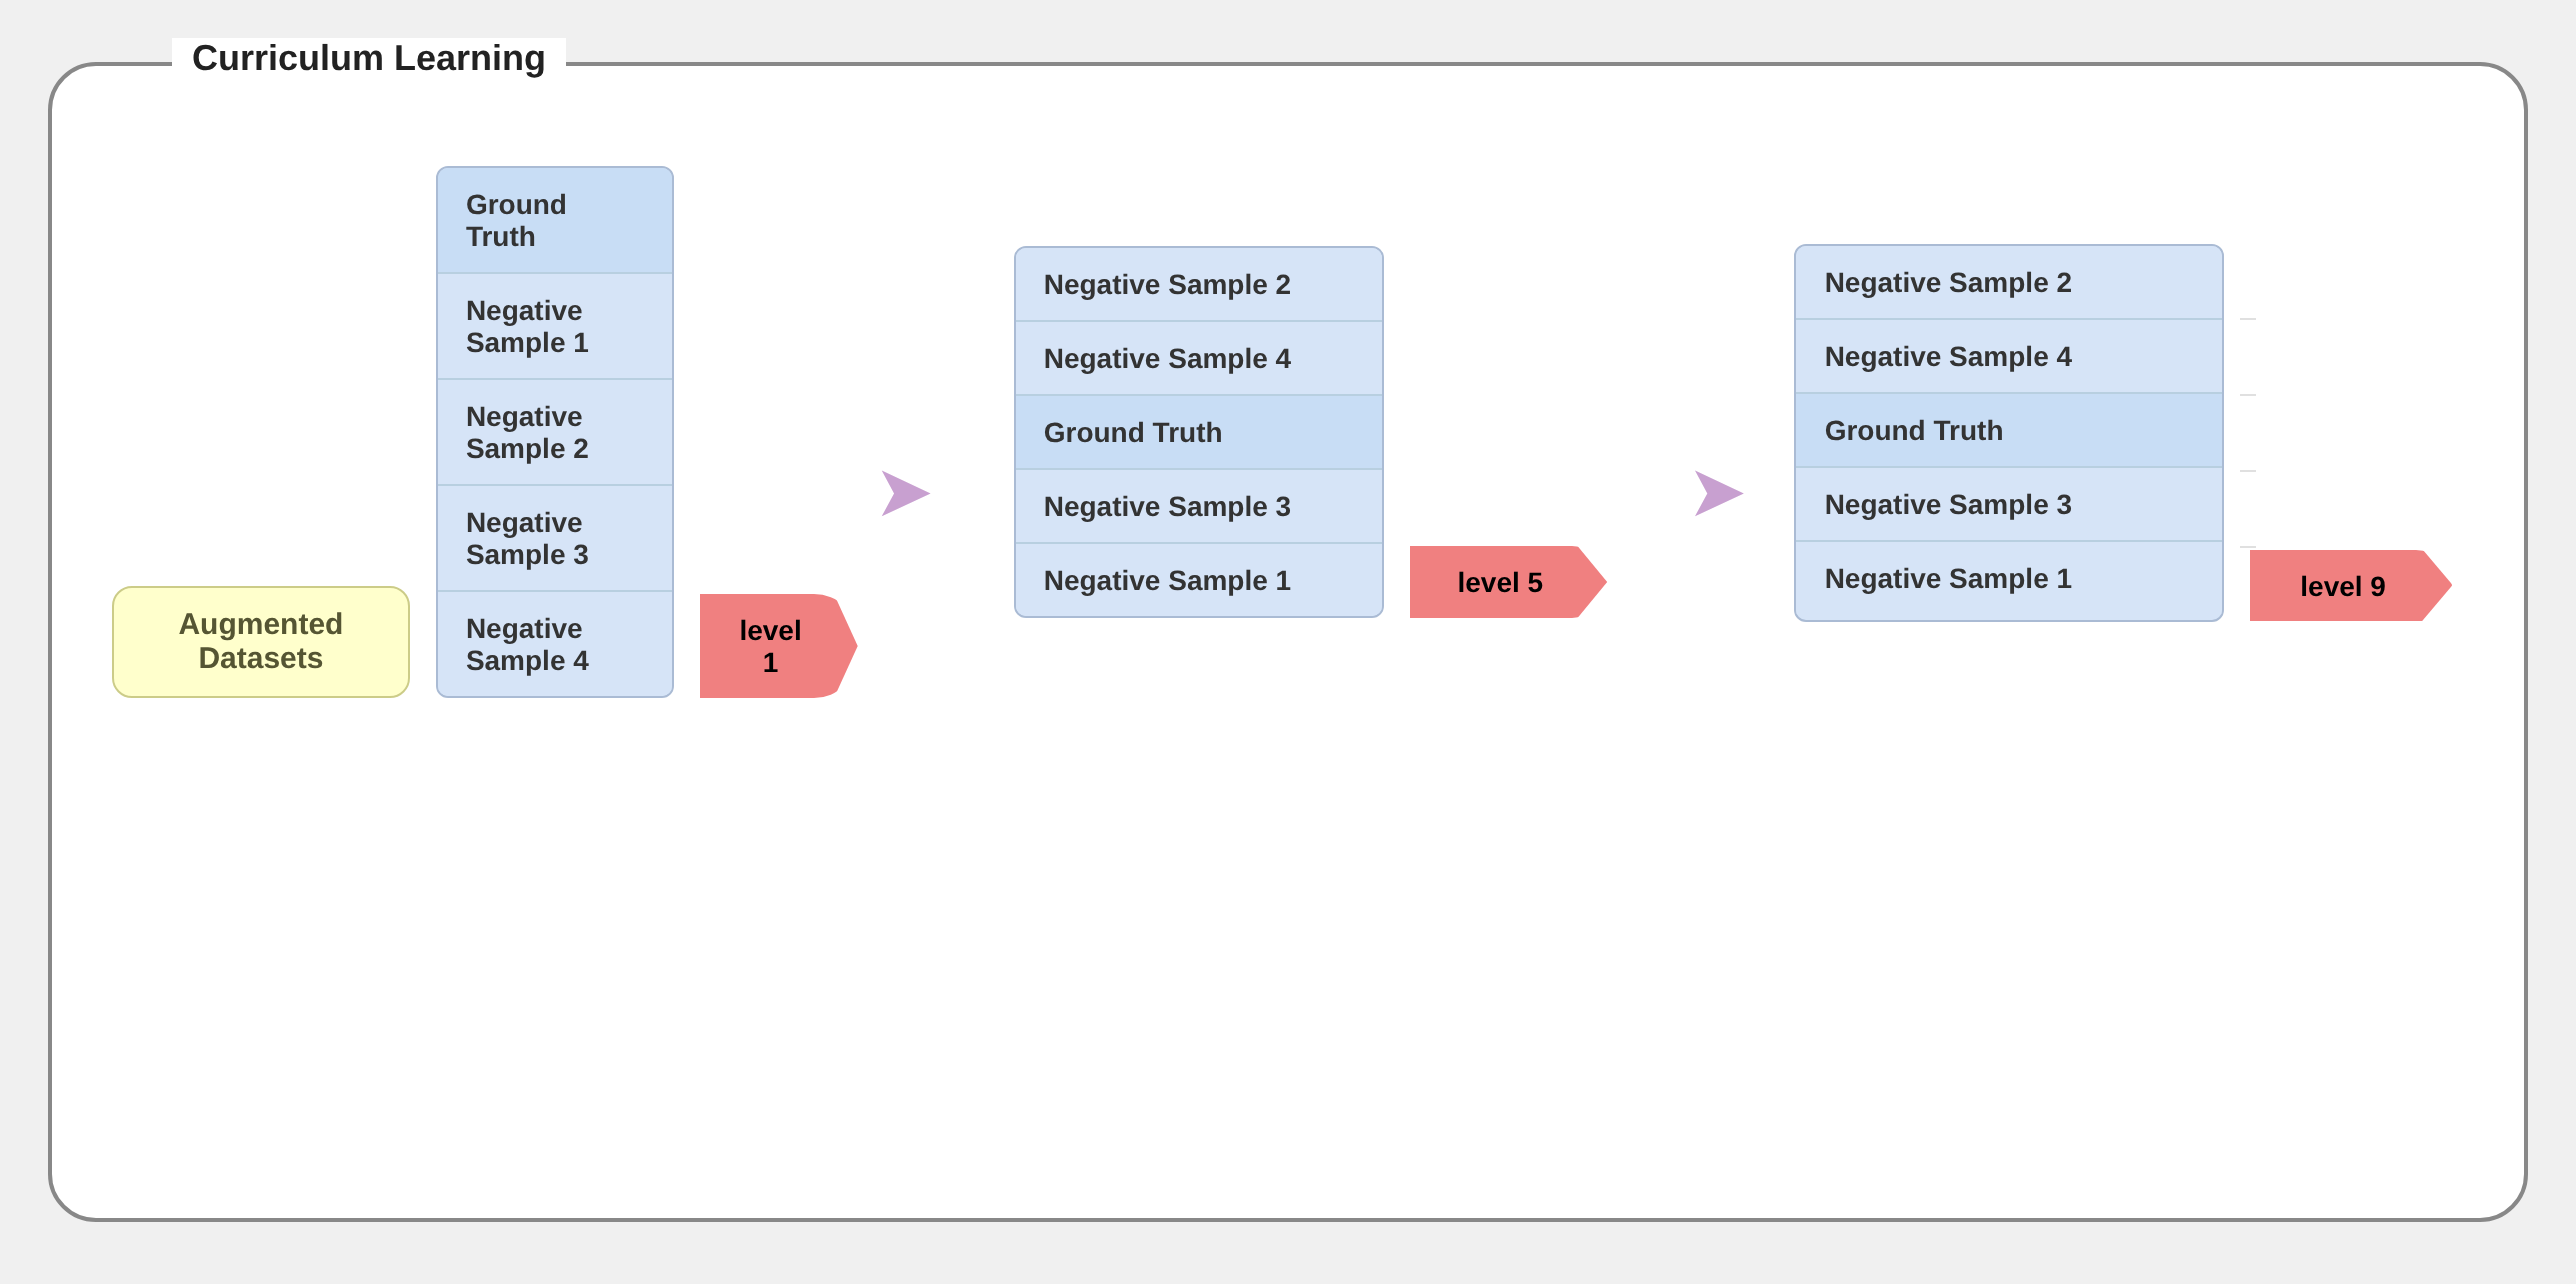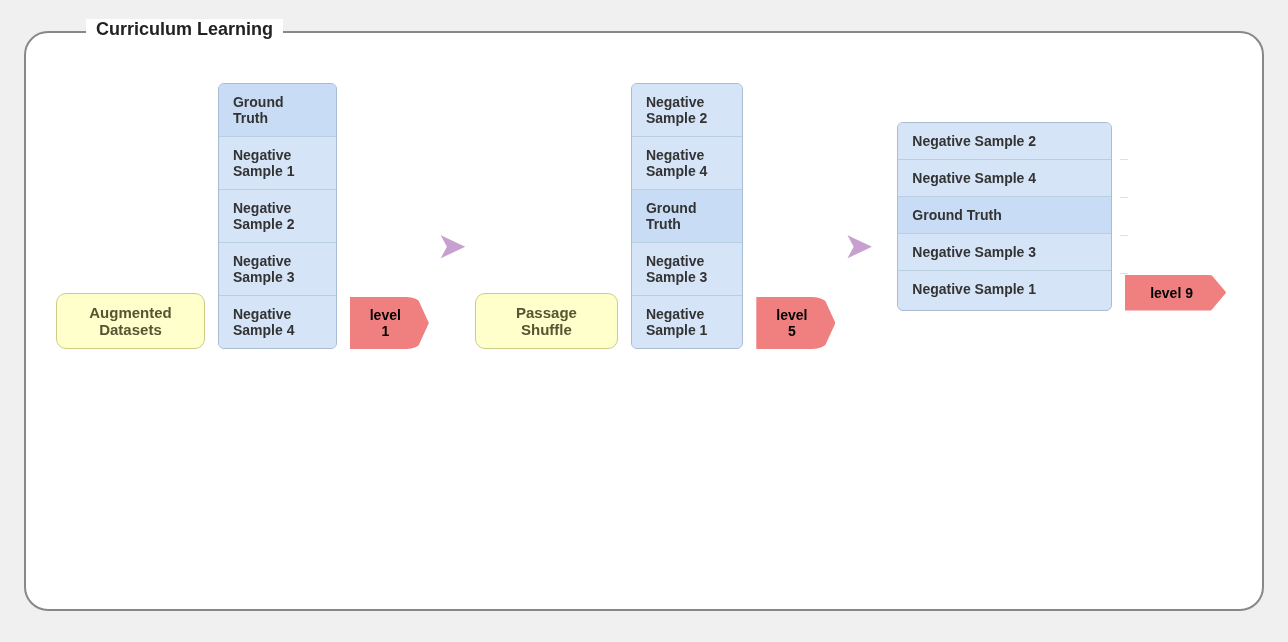--- a/index.html
+++ b/index.html
@@ -155,21 +155,20 @@
           <div class="list-item">Negative Sample 4</div>
         </div>
         <div class="level-badge">level 1</div>
       </div>
     </div>
 
     <div class="arrow">➤</div>
 
     <div class="stage-wrapper">
       <div class="stage">
-        <div class="stage-header">Passage Shuffle</div>
         <div class="list-box">
           <div class="list-item">Negative Sample 2</div>
           <div class="list-item">Negative Sample 4</div>
           <div class="list-item ground-truth">Ground Truth</div>
           <div class="list-item">Negative Sample 3</div>
           <div class="list-item">Negative Sample 1</div>
         </div>
         <div class="level-badge">level 5</div>
       </div>
     </div>

